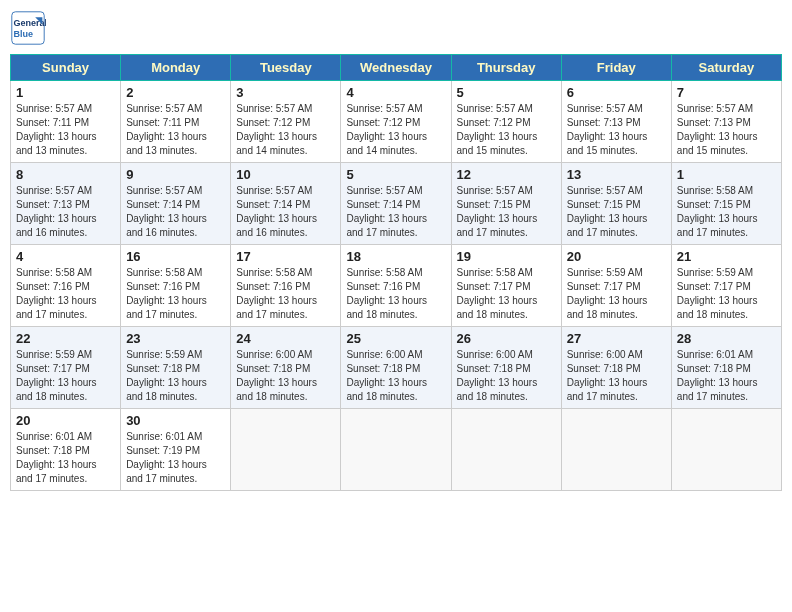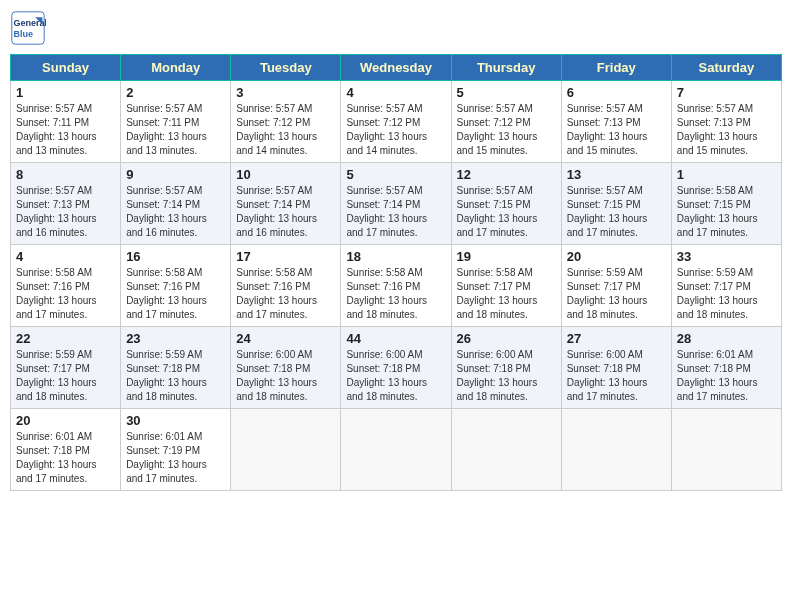--- a/index.html
+++ b/index.html
@@ -133,27 +133,27 @@
         <td><span class="day-num">13</span><span class="day-info">Sunrise: 5:57 AM<br>Sunset: 7:15 PM<br>Daylight: 13 hours<br>and 17 minutes.</span></td>
         <td><span class="day-num">1</span><span class="day-info">Sunrise: 5:58 AM<br>Sunset: 7:15 PM<br>Daylight: 13 hours<br>and 17 minutes.</span></td>
       </tr>
       <tr>
         <td><span class="day-num">4</span><span class="day-info">Sunrise: 5:58 AM<br>Sunset: 7:16 PM<br>Daylight: 13 hours<br>and 17 minutes.</span></td>
         <td><span class="day-num">16</span><span class="day-info">Sunrise: 5:58 AM<br>Sunset: 7:16 PM<br>Daylight: 13 hours<br>and 17 minutes.</span></td>
         <td><span class="day-num">17</span><span class="day-info">Sunrise: 5:58 AM<br>Sunset: 7:16 PM<br>Daylight: 13 hours<br>and 17 minutes.</span></td>
         <td><span class="day-num">18</span><span class="day-info">Sunrise: 5:58 AM<br>Sunset: 7:16 PM<br>Daylight: 13 hours<br>and 18 minutes.</span></td>
         <td><span class="day-num">19</span><span class="day-info">Sunrise: 5:58 AM<br>Sunset: 7:17 PM<br>Daylight: 13 hours<br>and 18 minutes.</span></td>
         <td><span class="day-num">20</span><span class="day-info">Sunrise: 5:59 AM<br>Sunset: 7:17 PM<br>Daylight: 13 hours<br>and 18 minutes.</span></td>
-        <td><span class="day-num">33</span><span class="day-info">Sunrise: 5:59 AM<br>Sunset: 7:17 PM<br>Daylight: 13 hours<br>and 18 minutes.</span></td>
+        <td><span class="day-num">21</span><span class="day-info">Sunrise: 5:59 AM<br>Sunset: 7:17 PM<br>Daylight: 13 hours<br>and 18 minutes.</span></td>
       </tr>
       <tr>
         <td><span class="day-num">22</span><span class="day-info">Sunrise: 5:59 AM<br>Sunset: 7:17 PM<br>Daylight: 13 hours<br>and 18 minutes.</span></td>
         <td><span class="day-num">23</span><span class="day-info">Sunrise: 5:59 AM<br>Sunset: 7:18 PM<br>Daylight: 13 hours<br>and 18 minutes.</span></td>
         <td><span class="day-num">24</span><span class="day-info">Sunrise: 6:00 AM<br>Sunset: 7:18 PM<br>Daylight: 13 hours<br>and 18 minutes.</span></td>
-        <td><span class="day-num">44</span><span class="day-info">Sunrise: 6:00 AM<br>Sunset: 7:18 PM<br>Daylight: 13 hours<br>and 18 minutes.</span></td>
+        <td><span class="day-num">25</span><span class="day-info">Sunrise: 6:00 AM<br>Sunset: 7:18 PM<br>Daylight: 13 hours<br>and 18 minutes.</span></td>
         <td><span class="day-num">26</span><span class="day-info">Sunrise: 6:00 AM<br>Sunset: 7:18 PM<br>Daylight: 13 hours<br>and 18 minutes.</span></td>
         <td><span class="day-num">27</span><span class="day-info">Sunrise: 6:00 AM<br>Sunset: 7:18 PM<br>Daylight: 13 hours<br>and 17 minutes.</span></td>
         <td><span class="day-num">28</span><span class="day-info">Sunrise: 6:01 AM<br>Sunset: 7:18 PM<br>Daylight: 13 hours<br>and 17 minutes.</span></td>
       </tr>
       <tr>
         <td><span class="day-num">20</span><span class="day-info">Sunrise: 6:01 AM<br>Sunset: 7:18 PM<br>Daylight: 13 hours<br>and 17 minutes.</span></td>
         <td><span class="day-num">30</span><span class="day-info">Sunrise: 6:01 AM<br>Sunset: 7:19 PM<br>Daylight: 13 hours<br>and 17 minutes.</span></td>
         <td class="empty-cell"></td>
         <td class="empty-cell"></td>
         <td class="empty-cell"></td>

